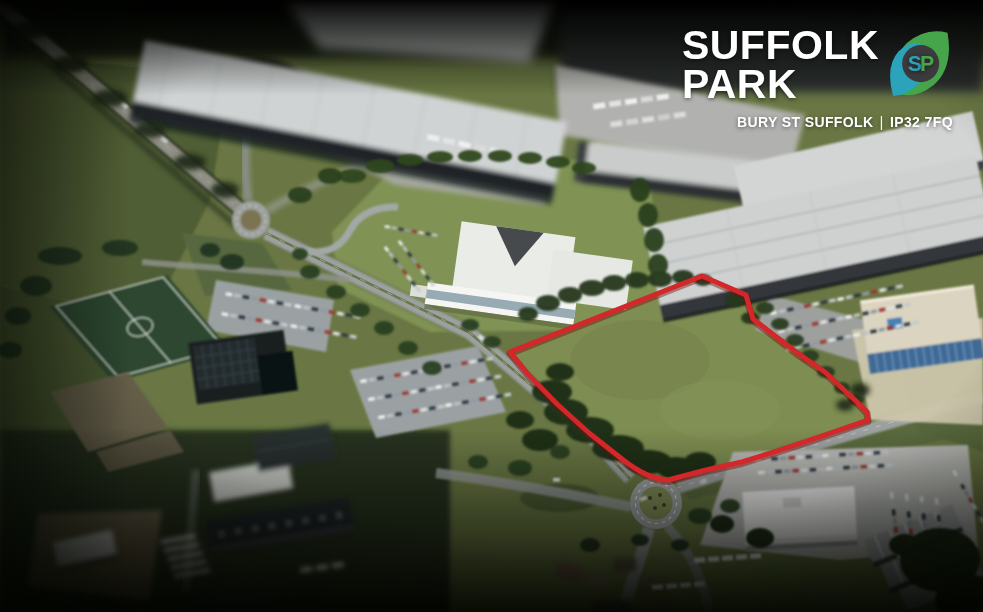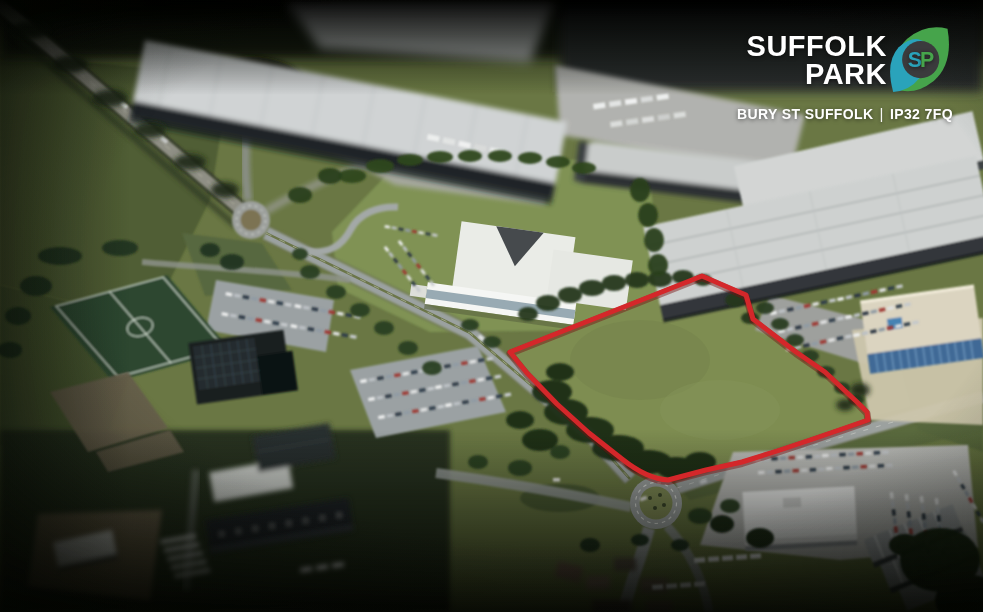--- a/index.html
+++ b/index.html
@@ -2,21 +2,21 @@
 <html><head>
 <meta charset="utf-8">
 <style>
   html,body{margin:0;padding:0;background:#000;}
   .stage{position:relative;width:983px;height:612px;overflow:hidden;background:#5c6a3c;
          font-family:"Liberation Sans", sans-serif;}
   .scene{position:absolute;inset:0;filter:saturate(.95) contrast(1.03);}
   .logo{position:absolute;top:26px;right:30px;display:flex;flex-direction:column;align-items:flex-end;
         color:#fff;text-shadow:0 1px 4px rgba(0,0,0,.55);}
   .logo-row{display:flex;align-items:center;}
-  .logo-names{text-align:right;font-weight:700;font-size:29px;line-height:.95;letter-spacing:.5px;}
+  .logo-names{text-align:left;margin-right:8px;font-weight:700;font-size:41px;line-height:.95;letter-spacing:.5px;}
   .logo-loc{margin-top:9px;font-weight:700;font-size:14px;letter-spacing:.4px;white-space:nowrap;}
   .logo-loc .bar{font-weight:400;opacity:.95;padding:0 6px;font-size:15px;}
   .leaf .mono{font-family:"Liberation Sans",sans-serif;font-weight:700;font-size:31px;letter-spacing:-1px;}
 </style>
 </head>
 <body>
 
 <div class="stage">
 <svg class="scene" width="983" height="612" viewBox="0 0 983 612">
   <defs>

